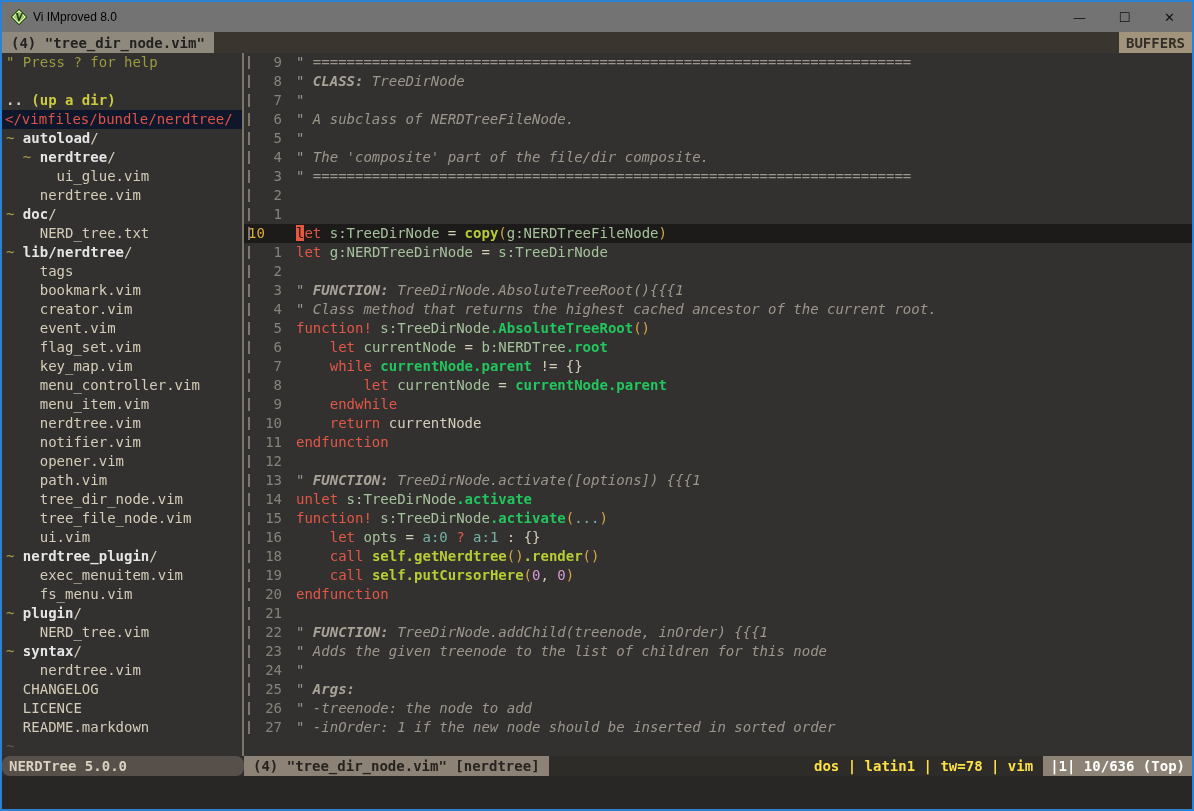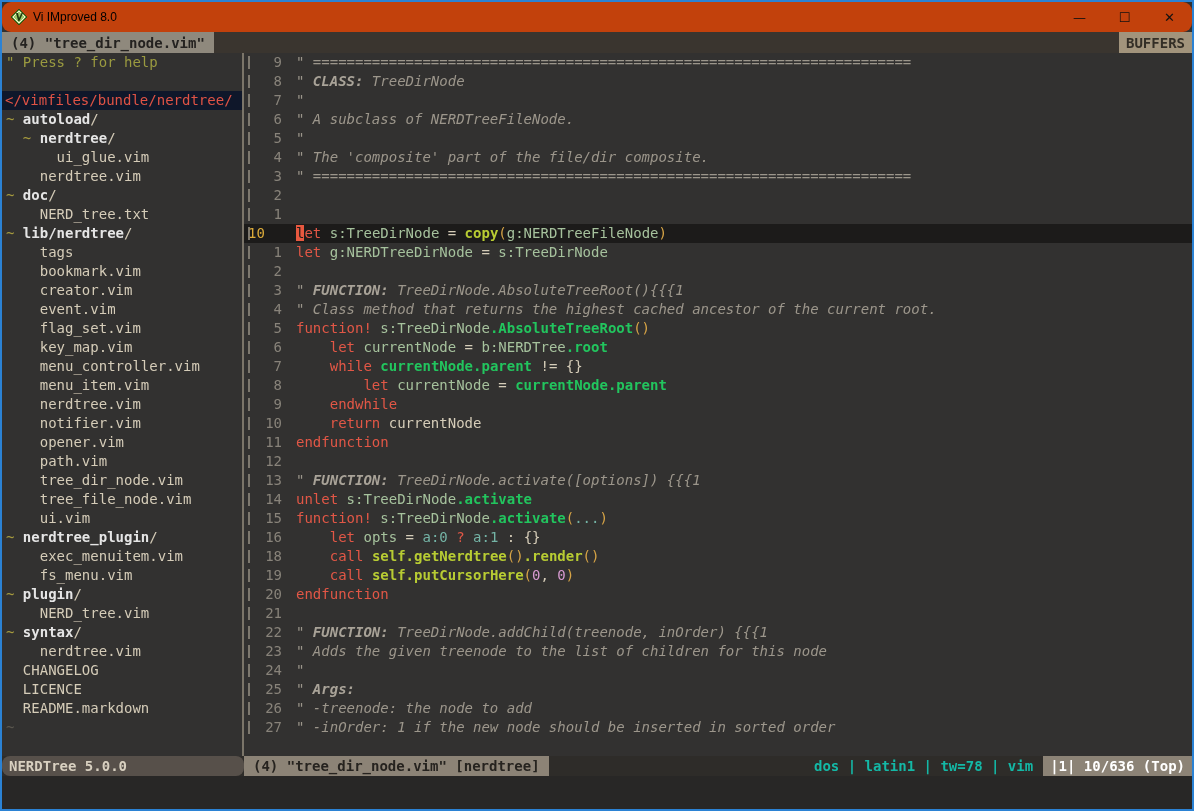--- a/index.html
+++ b/index.html
@@ -9,23 +9,23 @@
   #vim-window {
     width: 1194px; height: 811px;
     border: 2px solid #2b82d4;
     display: flex; flex-direction: column;
     background: #323130;
     overflow: hidden;
   }
 
   
   .titlebar {
-    height: 30px; background: #c2410c; flex: 0 0 30px;
+    height: 30px; background: #737373; flex: 0 0 30px;
     display: flex; align-items: center;
-    font-family: "Liberation Sans", sans-serif; font-size: 12px; color: #000; border-radius: 9px;
+    font-family: "Liberation Sans", sans-serif; font-size: 12px; color: #000;
   }
   .titlebar .appicon { width: 16px; height: 16px; margin: 0 6px 0 9px; position: relative; }
   .titlebar .title { flex: 1; }
   .win-controls { display: flex; height: 30px; }
   .win-btn { width: 45px; height: 30px; display: flex; align-items: center; justify-content: center;
              font-size: 13px; color: #111; font-family: "DejaVu Sans", sans-serif; }
 
   
   .tabbar {
     height: 21px; flex: 0 0 21px; background: #3a352f;
@@ -75,21 +75,21 @@
   .s-cu { background: #e8583f; color: #1d1c1a; }
 
   
   .statusbar {
     height: 20px; flex: 0 0 20px; display: flex; align-items: stretch;
     background: #2e2c29; font-size: 14px; font-weight: bold;
   }
   .st-left  { width: 242px; flex: 0 0 242px; background: #57504a; color: #d8d0c0; padding-left: 7px; display: flex; align-items: center; white-space: pre; border-radius: 8px; }
   .st-buf   { background: #8c8376; color: #26231f; padding: 0 9px; display: flex; align-items: center; white-space: pre; }
   .st-fill  { flex: 1; }
-  .st-info  { color: #14b8a6; display: flex; align-items: center; white-space: pre; margin-right: 10px; }
+  .st-info  { color: #fde047; display: flex; align-items: center; white-space: pre; margin-right: 10px; }
   .st-pos   { background: #8c8376; color: #ffffff; padding: 0 7px; display: flex; align-items: center; white-space: pre; }
 
   .cmdline { flex: 1; background: #282726; }
 </style>
 </head>
 <body>
 
 <div id="vim-window">
 
   <div class="titlebar">
@@ -111,20 +111,21 @@
   <div class="tabbar mono">
     <span class="tab-active">(4) "tree_dir_node.vim"</span>
     <span class="tab-spacer"></span>
     <span class="tab-buffers">BUFFERS</span>
   </div>
 
   <div class="main">
     <div class="sidebar mono" id="tree">
         <div class="t-row t-help">" Press ? for help</div>
         <div class="t-row "></div>
+        <div class="t-row "><span class="t-updots">.. </span><span class="t-uplabel">(up a dir)</span></div>
         <div class="t-row t-root">&lt;/vimfiles/bundle/nerdtree/</div>
         <div class="t-row "><span class="t-tilde-glyph">~ </span><span class="t-dir">autoload</span><span class="t-slash">/</span></div>
         <div class="t-row "><span class="t-tilde-glyph">  ~ </span><span class="t-dir">nerdtree</span><span class="t-slash">/</span></div>
         <div class="t-row ">      ui_glue.vim</div>
         <div class="t-row ">    nerdtree.vim</div>
         <div class="t-row "><span class="t-tilde-glyph">~ </span><span class="t-dir">doc</span><span class="t-slash">/</span></div>
         <div class="t-row ">    NERD_tree.txt</div>
         <div class="t-row "><span class="t-tilde-glyph">~ </span><span class="t-dir">lib/nerdtree</span><span class="t-slash">/</span></div>
         <div class="t-row ">    tags</div>
         <div class="t-row ">    bookmark.vim</div>

